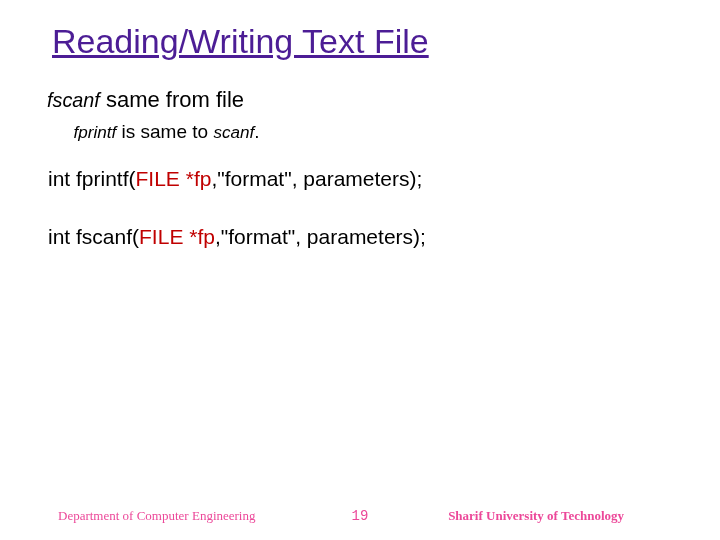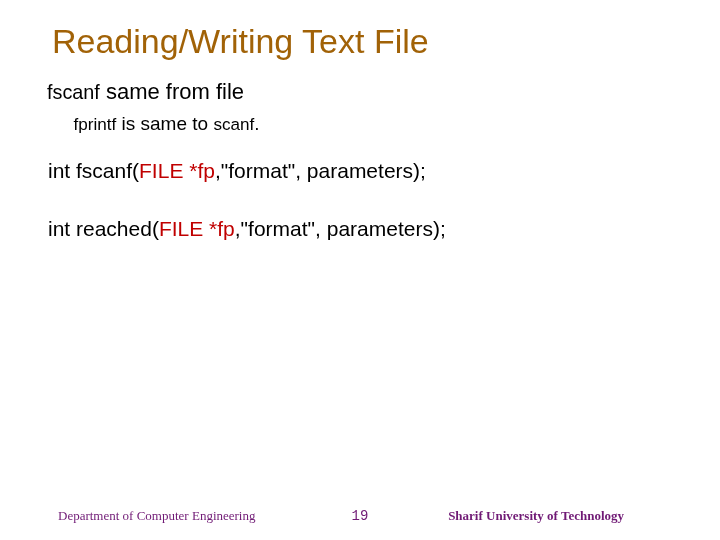--- a/index.html
+++ b/index.html
@@ -11,62 +11,63 @@
     position: relative;
     overflow: hidden;
   }
   .slide {
     width: 100%;
     height: 100%;
     padding: 22px 30px 0 30px;
     position: relative;
   }
   .title {
-    color: #a16207;
+    color: #4c1d95;
     font-size: 34px;
     font-weight: 400;
     margin-left: 22px;
-    margin-bottom: 16px;
+    margin-bottom: 24px;
+    text-decoration: underline;
   }
   .content {
     padding-left: 6px;
   }
   .bullet-l1 {
     font-size: 22px;
     color: #000;
     margin-bottom: 4px;
     line-height: 1.35;
   }
   .bullet-l2 {
     font-size: 19px;
     color: #000;
     margin-left: 28px;
     margin-bottom: 14px;
     line-height: 1.35;
   }
-  .small { font-size: 0.9em; }
+  .small { font-size: 0.9em; font-style: italic; }
   .red { color: #c00000; }
   .code-line {
     font-size: 21px;
     color: #000;
     margin-left: 12px;
     margin-top: 20px;
     line-height: 1.4;
   }
   .footer {
     position: absolute;
     bottom: 16px;
     left: 0;
     width: 100%;
     display: flex;
     align-items: flex-start;
     justify-content: center;
     font-family: Georgia, 'Times New Roman', serif;
     font-size: 13px;
-    color: #701a75;
+    color: #ec4899;
   }
   .footer-left {
     position: absolute;
     left: 58px;
   }
   .footer-center {
     font-family: Liberation Mono, monospace;
     font-size: 14px;
   }
   .footer-right {
@@ -89,25 +90,25 @@
 
     <div class="bullet-l1">
       <span class="marker"></span><span class="small">fscanf</span><span> same from file</span>
     </div>
 
     <div class="bullet-l2">
       <span class="marker"></span><span class="small">fprintf</span><span> is same to </span><span class="small">scanf</span><span>.</span>
     </div>
 
     <div class="code-line">
-      <span>int fscanf(</span><span class="red">FILE *fp</span><span>,"format", parameters);</span>
+      <span>int fprintf(</span><span class="red">FILE *fp</span><span>,"format", parameters);</span>
     </div>
 
     <div class="code-line" style="margin-top:28px">
-      <span>int reached(</span><span class="red">FILE *fp</span><span>,"format", parameters);</span>
+      <span>int fscanf(</span><span class="red">FILE *fp</span><span>,"format", parameters);</span>
     </div>
 
   </div>
 
   <div class="footer">
     <div class="footer-left">Department of Computer Engineering</div>
     <div class="footer-center">19</div>
     <div class="footer-right">Sharif University of Technology</div>
   </div>
 </div>

